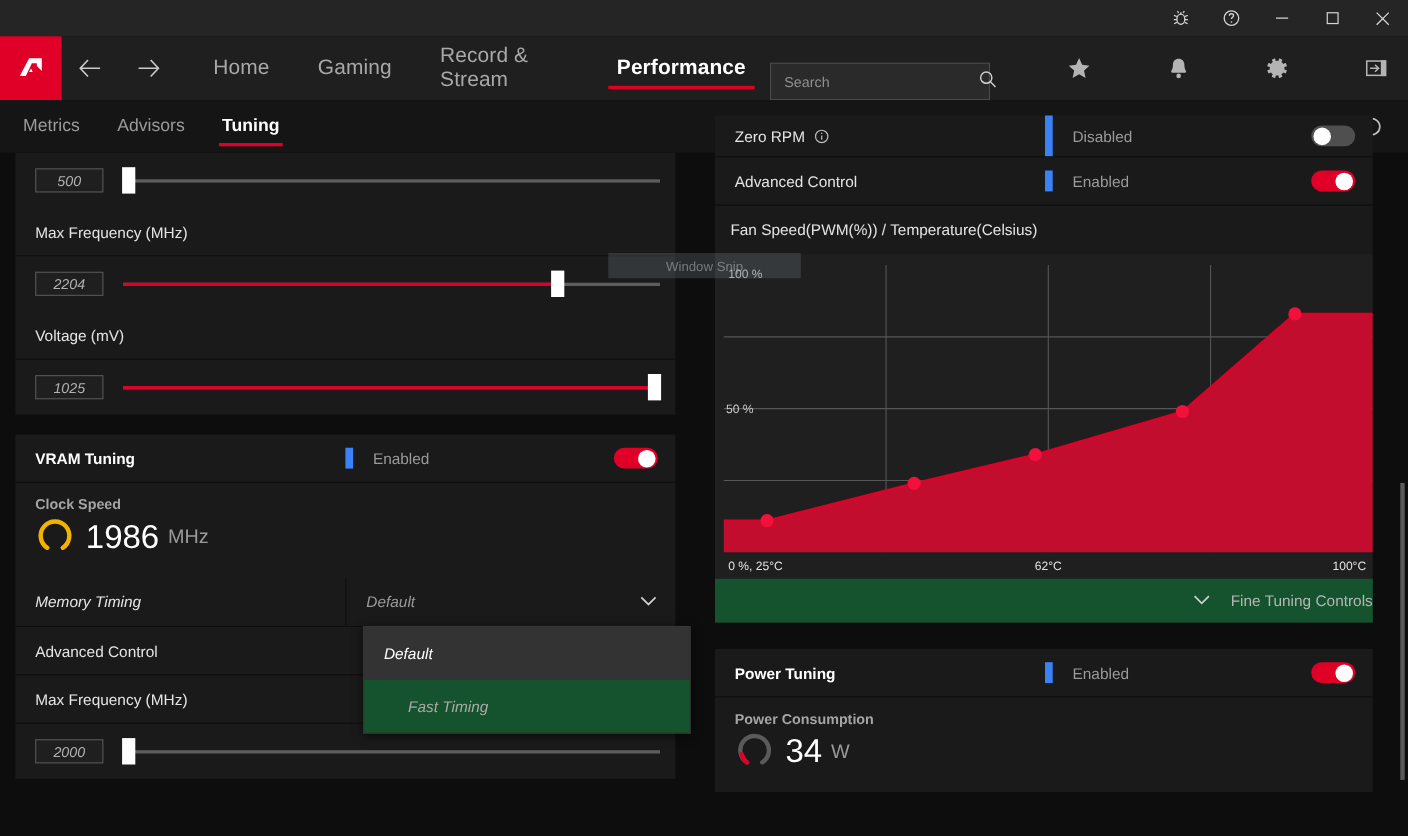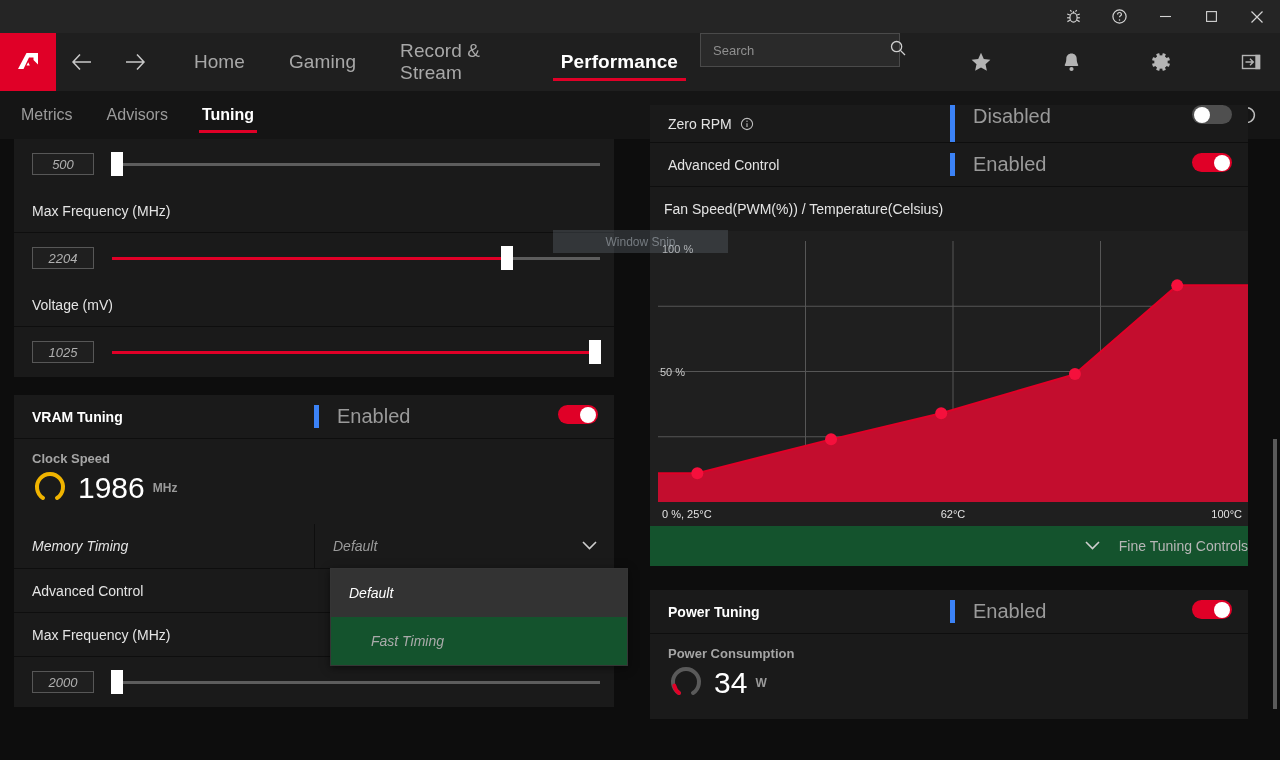--- a/index.html
+++ b/index.html
@@ -44,21 +44,21 @@
   .navlink {
     position: relative; height: 58px; display: flex; align-items: center;
     padding: 0 22px; font-size: 19px; color: #a8a8a8; letter-spacing: .1px;
   }
   .navlink.active { color: #ffffff; font-weight: bold; }
   .navlink.active::after {
     content: ""; position: absolute; left: 14px; right: 14px; bottom: 10px;
     height: 3px; background: #e00027;
   }
   .navright {
-    margin-left: auto; display: flex; align-items: flex-start; height: 58px; padding-right: 6px; gap: 44px;
+    margin-left: auto; display: flex; align-items: flex-end; height: 58px; padding-right: 6px; gap: 44px;
   }
   .searchbox {
     width: 200px; height: 34px; border: 1px solid #4a4a4a; background: #2a2a2a;
     display: flex; align-items: center; padding: 0 8px 0 12px; margin-right: 14px;
   }
   .searchbox input {
     flex: 1; background: transparent; border: none; outline: none;
     color: #cfcfcf; font-size: 13px; font-family: "Liberation Sans", sans-serif;
   }
   .searchbox input::placeholder { color: #8f8f8f; }
@@ -103,23 +103,23 @@
   .row {
     display: flex; align-items: center; min-height: 44px;
     border-bottom: 1px solid #0e0e0e;
   }
   .row-label {
     width: 300px; padding-left: 18px; font-size: 14px; color: #e4e4e4;
     display: flex; align-items: center;
   }
   .row-label.bold { font-weight: bold; color: #ffffff; }
   .row-value {
-    flex: 1; padding-left: 18px; font-size: 20px; color: #9a9a9a;
-    display: flex; align-items: flex-start; height: 100%;
-    border-left: 5px solid #3b82f6;
+    flex: 1; padding-left: 18px; font-size: 14px; color: #9a9a9a;
+    display: flex; align-items: center; height: 100%;
+    border-left: 7px solid #3b82f6;
   }
 
   
   .toggle {
     margin-left: auto; margin-right: 16px;
     width: 40px; height: 19px; border-radius: 10px; position: relative; flex: 0 0 auto;
   }
   .toggle.on { background: #e00027; }
   .toggle.off { background: #4f4f4f; }
   .toggle .knob {
@@ -152,21 +152,21 @@
   }
 
   .labelrow { height: 44px; display: flex; align-items: center; padding-left: 18px;
               font-size: 14px; color: #e4e4e4; border-bottom: 1px solid #0e0e0e; }
 
   
   .gaugeblock { padding: 12px 0 16px 18px; }
   .gaugeblock .cap { font-size: 13px; color: #a5a5a5; font-weight: bold; margin-bottom: 2px; }
   .gaugeline { display: flex; align-items: center; }
   .gaugeline .num { font-size: 30px; color: #ffffff; margin-left: 10px; line-height: 1; }
-  .gaugeline .unit { font-size: 12px; color: #9a9a9a; margin-left: 8px; font-weight: bold; }
+  .gaugeline .unit { font-size: 18px; color: #9a9a9a; margin-left: 8px; font-weight: normal; }
 
   
   .ddrow { position: relative; font-style: italic; }
   .ddvalue { flex: 1; display: flex; align-items: center; height: 44px;
              padding-left: 18px; font-size: 14px; color: #9a9a9a;
              border-left: 1px solid #0e0e0e; }
   .ddchev { margin-left: auto; margin-right: 16px; color: #cdcdcd; }
   .ddmenu {
     position: absolute; left: 316px; top: 44px; width: 298px;
     background: #2b2b2b; z-index: 40; box-shadow: 0 2px 8px rgba(0,0,0,.55);

